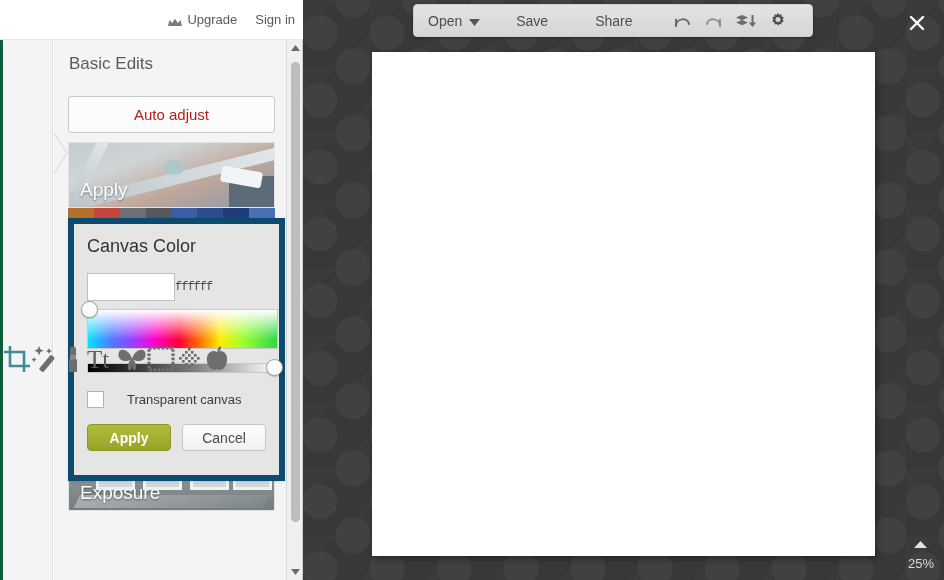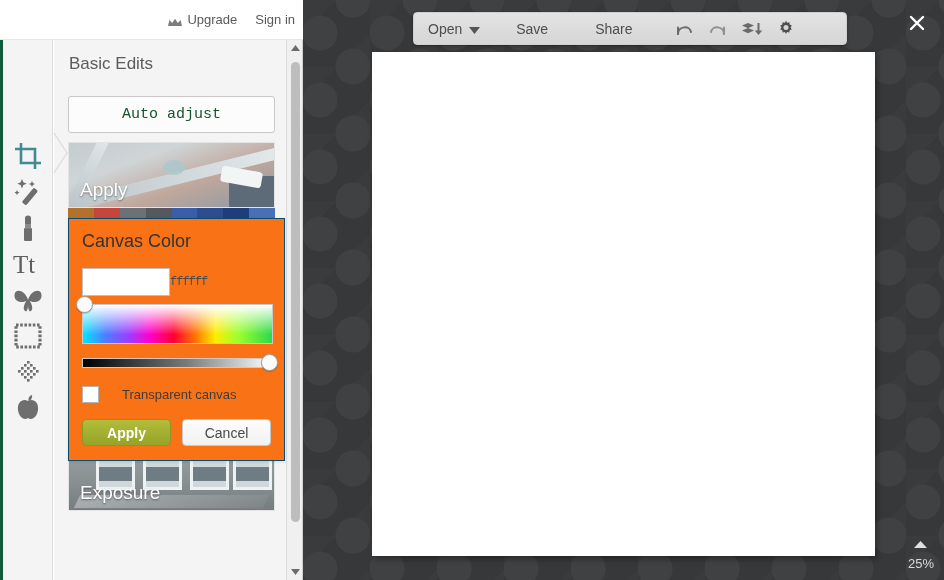--- a/index.html
+++ b/index.html
@@ -28,42 +28,42 @@
   .top-link { font-size:13px; color:#5a5a5a; display:flex; align-items:center; gap:5px; cursor:pointer; }
   .crown { width:14px; height:9px; display:inline-block; }
 
   
   .green-edge { position:absolute; left:0; top:40px; width:3px; height:540px; background:#0f5c3c; z-index:26; }
 
   
   .rail {
     position:absolute; left:3px; top:40px; width:50px; height:540px;
     background:#f4f4f4; border-right:1px solid #dcdcdc; z-index:25;
-    display:flex; flex-direction:column; align-items:center; padding-top:98px; 
+    display:flex; flex-direction:row; align-items:center; padding-top:98px; 
   }
   .rail-item { width:36px; height:36px; display:flex; align-items:center; justify-content:center; cursor:pointer; }
   .rail-item svg { display:block; }
   .rail-pointer {
     position:absolute; left:53px; top:132px; width:16px; height:42px; z-index:27;
   }
 
   
   .panel {
     position:absolute; left:54px; top:40px; width:249px; height:540px;
     background:#f4f4f4; border-right:1px solid #cfcfcf; z-index:20; overflow:hidden;
   }
   .panel-title { font-size:17px; color:#5b5b5b; padding:14px 0 0 15px; font-weight:400; }
 
   .panel-body { position:absolute; left:0; top:46px; width:235px; }
 
   .auto-adjust {
     margin:10px 14px 0 14px; height:37px; background:#fcfcfc;
     border:1px solid #c8c8c8; border-radius:3px;
     display:flex; align-items:center; justify-content:center;
-    font-size:15px; color:#14532d; cursor:pointer;font-family:Liberation Mono, monospace;
+    font-size:15px; color:#b91c1c; cursor:pointer;
   }
 
   .thumb-card {
     margin:9px 14px 0 14px; height:66px; position:relative;
     overflow:hidden; cursor:pointer; border:1px solid #e3e3e3;
   }
   .thumb-card .thumb-label {
     position:absolute; left:11px; bottom:6px; color:#ffffff;
     font-size:19px; text-shadow:0 1px 2px rgba(0,0,0,0.45);
   }
@@ -95,23 +95,23 @@
   .exp-win { position:absolute; top:6%; width:19%; height:62%; background:#cfd8da;
     border:3px solid #eef2f3; }
   .exp-win:after { content:''; position:absolute; left:0; right:0; top:42%; height:42%;
     background:#6f7c84; }
   .exp-floor { position:absolute; left:4%; bottom:4%; width:92%; height:20%;
     background:linear-gradient(100deg,rgba(255,255,255,0.35),rgba(255,255,255,0.05)); transform:skewX(-26deg); }
 
   
   .cc-card {
     position:absolute; left:68px; top:218px; width:217px;
-    background:#f97316; border:1px solid #0c4a6e;
+    background:#e5e5e5; border:6px solid #0c4a6e;
     box-shadow:0 1px 3px rgba(0,0,0,0.10); z-index:22;
-    padding:12px 13px 14px 13px;
+    padding:12px 13px 24px 13px;
   }
   .cc-title { font-size:18px; color:#333; margin-bottom:16px; }
   .cc-hexrow { display:flex; align-items:center; margin-bottom:8px; }
   .cc-swatch { width:88px; height:28px; background:#ffffff; border:1px solid #bfbfbf; cursor:pointer; }
   .cc-hex { font-family:"Liberation Mono", monospace; font-size:12px; color:#4a4a4a; letter-spacing:-1px; }
 
   .cc-sbwrap { position:relative; width:191px; height:40px; margin-bottom:12px; }
   .cc-sb { position:absolute; inset:0; border:1px solid #c9c9c9; background:#fff; overflow:hidden; }
   .cc-sb .hue {
     position:absolute; inset:0;
@@ -168,21 +168,21 @@
     background-size:67px 67px, 67px 67px, 67px 67px, 67px 67px;
     opacity:0.95;
   }
   .canvas-sheet {
     position:absolute; left:69px; top:52px; width:503px; height:504px;
     background:#ffffff; box-shadow:2px 3px 6px rgba(0,0,0,0.35);
   }
 
   
   .floatbar {
-    position:absolute; left:413px; top:12px; width:434px; height:33px;
+    position:absolute; left:413px; top:4px; width:400px; height:33px;
     background:linear-gradient(180deg,#e3e3e3,#d6d6d6);
     border:1px solid #cfcfcf; border-radius:4px; z-index:40;
     display:flex; align-items:center; padding:0 14px;
     box-shadow:0 1px 3px rgba(0,0,0,0.35);
   }
   .fb-item { font-size:14px; color:#4e4e4e; cursor:pointer; display:flex; align-items:center; }
   .fb-open { margin-right:7px; }
   .fb-caret { margin-right:36px; cursor:pointer; }
   .fb-save { margin-right:47px; }
   .fb-share { margin-right:38px; }

